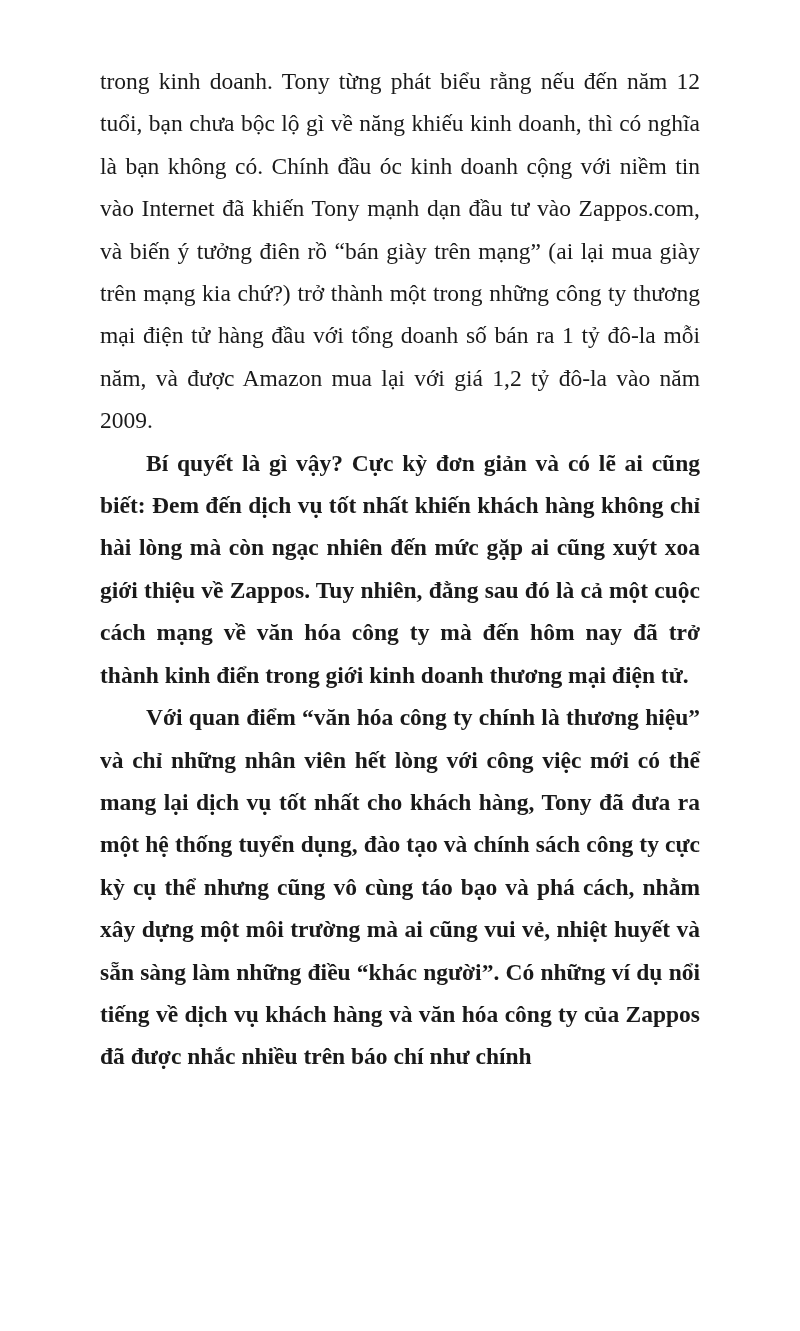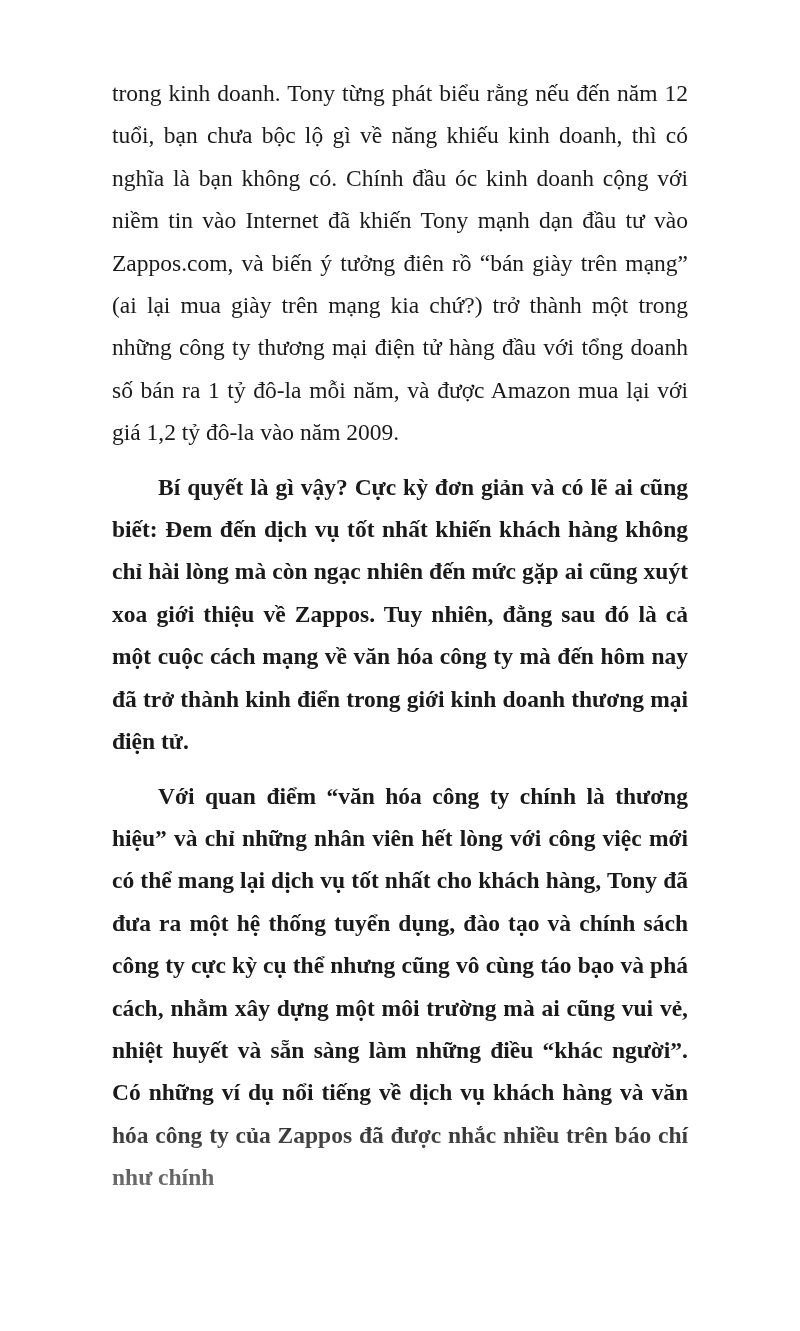--- a/index.html
+++ b/index.html
@@ -45,21 +45,21 @@
     color: #1a1a1a;
   }
   .body-text {
     font-size: 23.5px;
     line-height: 42.4px;
     text-align: justify;
     text-justify: inter-word;
     hyphens: none;
   }
   .body-text p {
-    margin: 12px;
+    margin: 0;
     text-indent: 0;
   }
   .body-text p.indent {
     text-indent: 46px;
     font-weight: bold;
   }
   
   .fade {
     position: absolute;
     left: 0;

